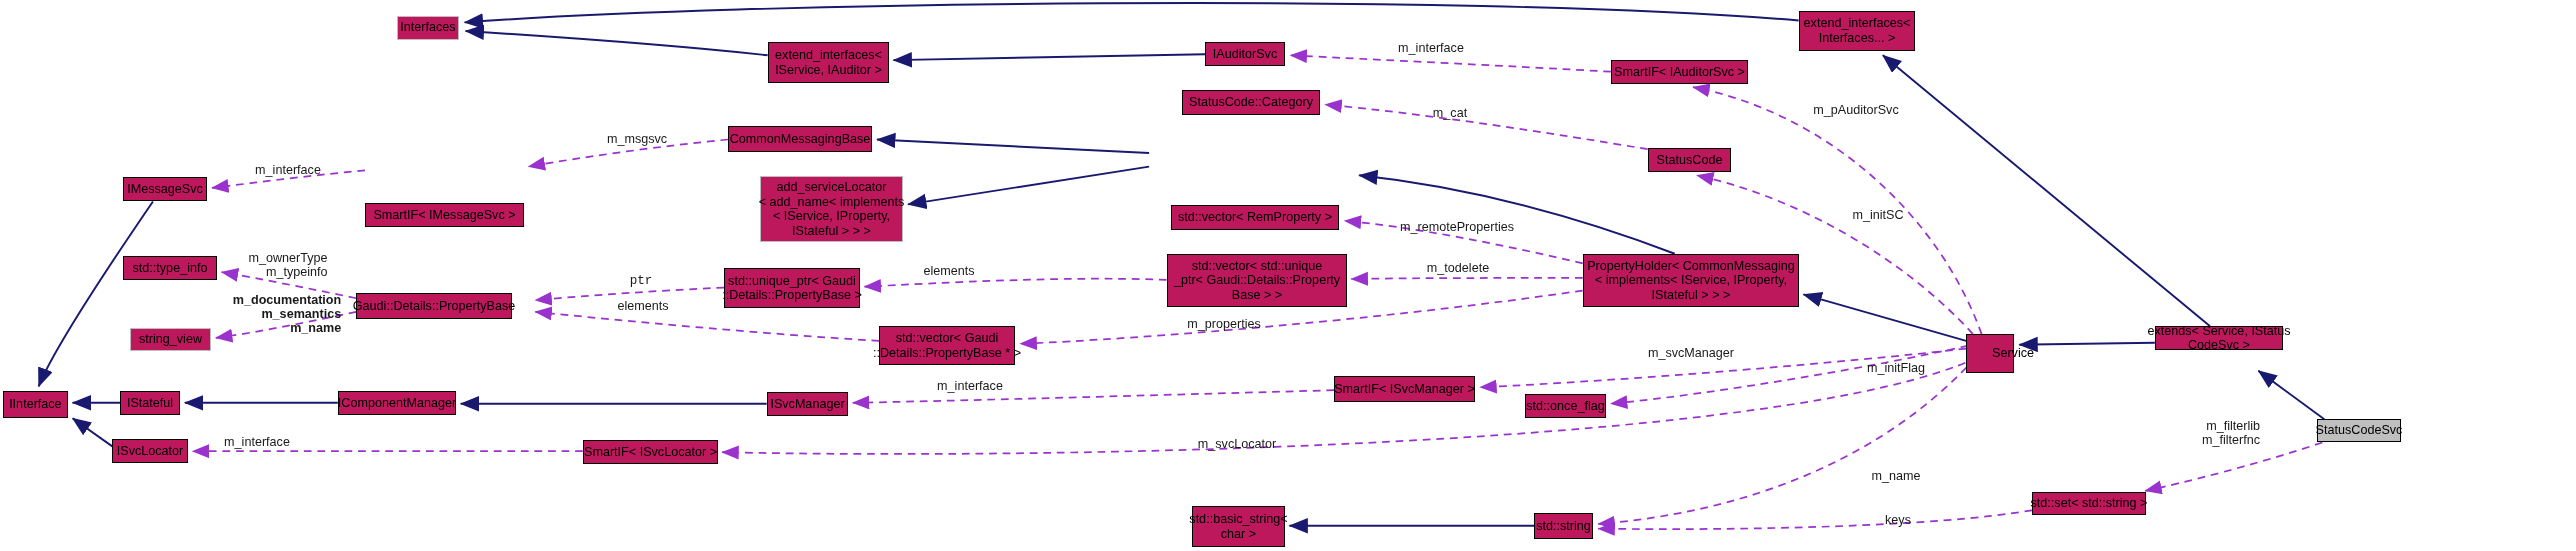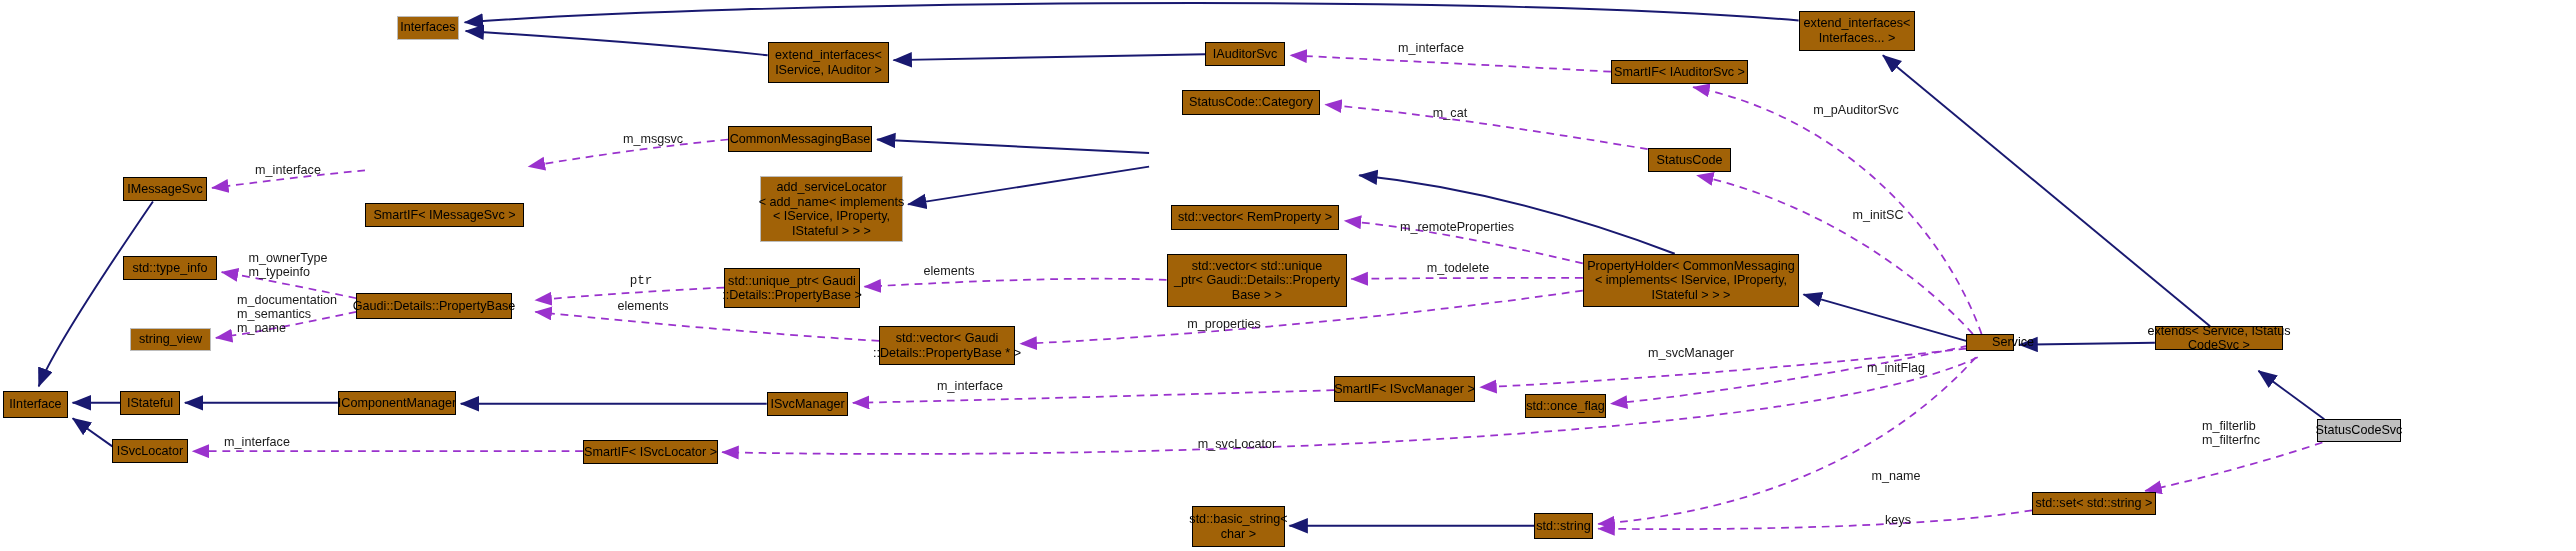--- a/index.html
+++ b/index.html
@@ -7,34 +7,34 @@
     position:relative;
     width:2576px;height:552px;
     background:#ffffff;
     font-family:"Liberation Sans", sans-serif;
     overflow:hidden;
   }
   #edges{position:absolute;left:0;top:0;}
   .node{
     position:absolute;
     display:flex;flex-direction:column;justify-content:center;align-items:center;
-    background:#a16207;
+    background:#be185d;
     border:1.9px solid #000000;
     box-sizing:border-box;
     font-size:12.6px;line-height:14.5px;color:#000000;
     text-align:center;white-space:nowrap;
     z-index:2;
   }
   .node.template{border:1.5px solid #bdbdbd;}
   .node.main{background:#bfbfbf;border:1.9px solid #000000;}
   .edge-label{
     position:absolute;
     transform:translateX(-50%);
     font-size:12.6px;line-height:14px;color:#1a1a1a;
-    text-align:left;white-space:nowrap;
+    text-align:right;white-space:nowrap;
     z-index:3;
   }
 </style>
 </head>
 <body>
 
 <div id="canvas">
   <svg id="edges" width="2576" height="552" viewBox="0 0 2661 570">
     <defs>
       <marker id="arrow-inherit" markerWidth="11" markerHeight="9" refX="9.5" refY="4" orient="auto">
@@ -91,21 +91,21 @@
     </div>
     <div class="edge-label" style="left: 1450px; top: 106px;">
       <div>m_cat</div>
     </div>
     <div class="edge-label" style="left: 1878px; top: 208px;">
       <div>m_initSC</div>
     </div>
     <div class="edge-label" style="left: 288px; top: 163px;">
       <div>m_interface</div>
     </div>
-    <div class="edge-label" style="left: 637px; top: 132px; margin-left: 16px;">
+    <div class="edge-label" style="left: 637px; top: 132px;">
       <div>m_msgsvc</div>
     </div>
     <div class="edge-label" style="left: 1457px; top: 220px;">
       <div>m_remoteProperties</div>
     </div>
     <div class="edge-label" style="left: 1458px; top: 261px;">
       <div>m_todelete</div>
     </div>
     <div class="edge-label" style="left: 1224px; top: 317px;">
       <div>m_properties</div>
@@ -116,21 +116,21 @@
     <div class="edge-label" style="left: 641px; top: 274px; font-family: Liberation Mono, monospace;">
       <div>ptr</div>
     </div>
     <div class="edge-label" style="left: 643px; top: 299px;">
       <div>elements</div>
     </div>
     <div class="edge-label" style="left: 288px; top: 251px;">
       <div>m_ownerType</div>
       <div>m_typeinfo</div>
     </div>
-    <div class="edge-label" style="left: 287px; top: 293px;">
+    <div class="edge-label" style="left: 287px; top: 293px; font-weight: bold;">
       <div>m_documentation</div>
       <div>m_semantics</div>
       <div>m_name</div>
     </div>
     <div class="edge-label" style="left: 970px; top: 379px;">
       <div>m_interface</div>
     </div>
     <div class="edge-label" style="left: 1691px; top: 346px;">
       <div>m_svcManager</div>
     </div>
@@ -238,34 +238,34 @@
     </div>
     <div class="node" style="left: 1525px; top: 394px; width: 81px; height: 24px;">
       <div>std::once_flag</div>
     </div>
     <div class="node" style="left: 112px; top: 439px; width: 76px; height: 24px;">
       <div>ISvcLocator</div>
     </div>
     <div class="node" style="left: 583px; top: 440px; width: 135px; height: 24px;">
       <div>SmartIF&lt; ISvcLocator &gt;</div>
     </div>
-    <div class="node" style="left: 1966px; top: 334px; width: 48px; height: 17px; padding-left: 46px;">
+    <div class="node" style="left: 1966px; top: 334px; width: 48px; height: 39px; padding-left: 46px;">
       <div>Service</div>
     </div>
     <div class="node" style="left: 2155px; top: 326px; width: 128px; height: 24px;">
       <div>extends&lt; Service, IStatus</div>
       <div>CodeSvc &gt;</div>
     </div>
     <div class="node main" style="left: 2317px; top: 419px; width: 84px; height: 23px;">
       <div>StatusCodeSvc</div>
     </div>
     <div class="node" style="left: 1192px; top: 506px; width: 93px; height: 41px;">
       <div>std::basic_string&lt;</div>
       <div>char &gt;</div>
     </div>
     <div class="node" style="left: 1534px; top: 513px; width: 59px; height: 26px;">
       <div>std::string</div>
     </div>
-    <div class="node" style="left: 2032px; top: 492px; width: 124px; height: 23px;">
+    <div class="node" style="left: 2032px; top: 492px; width: 114px; height: 23px;">
       <div>std::set&lt; std::string &gt;</div>
     </div>
   </div>
 
 
 </body></html>

